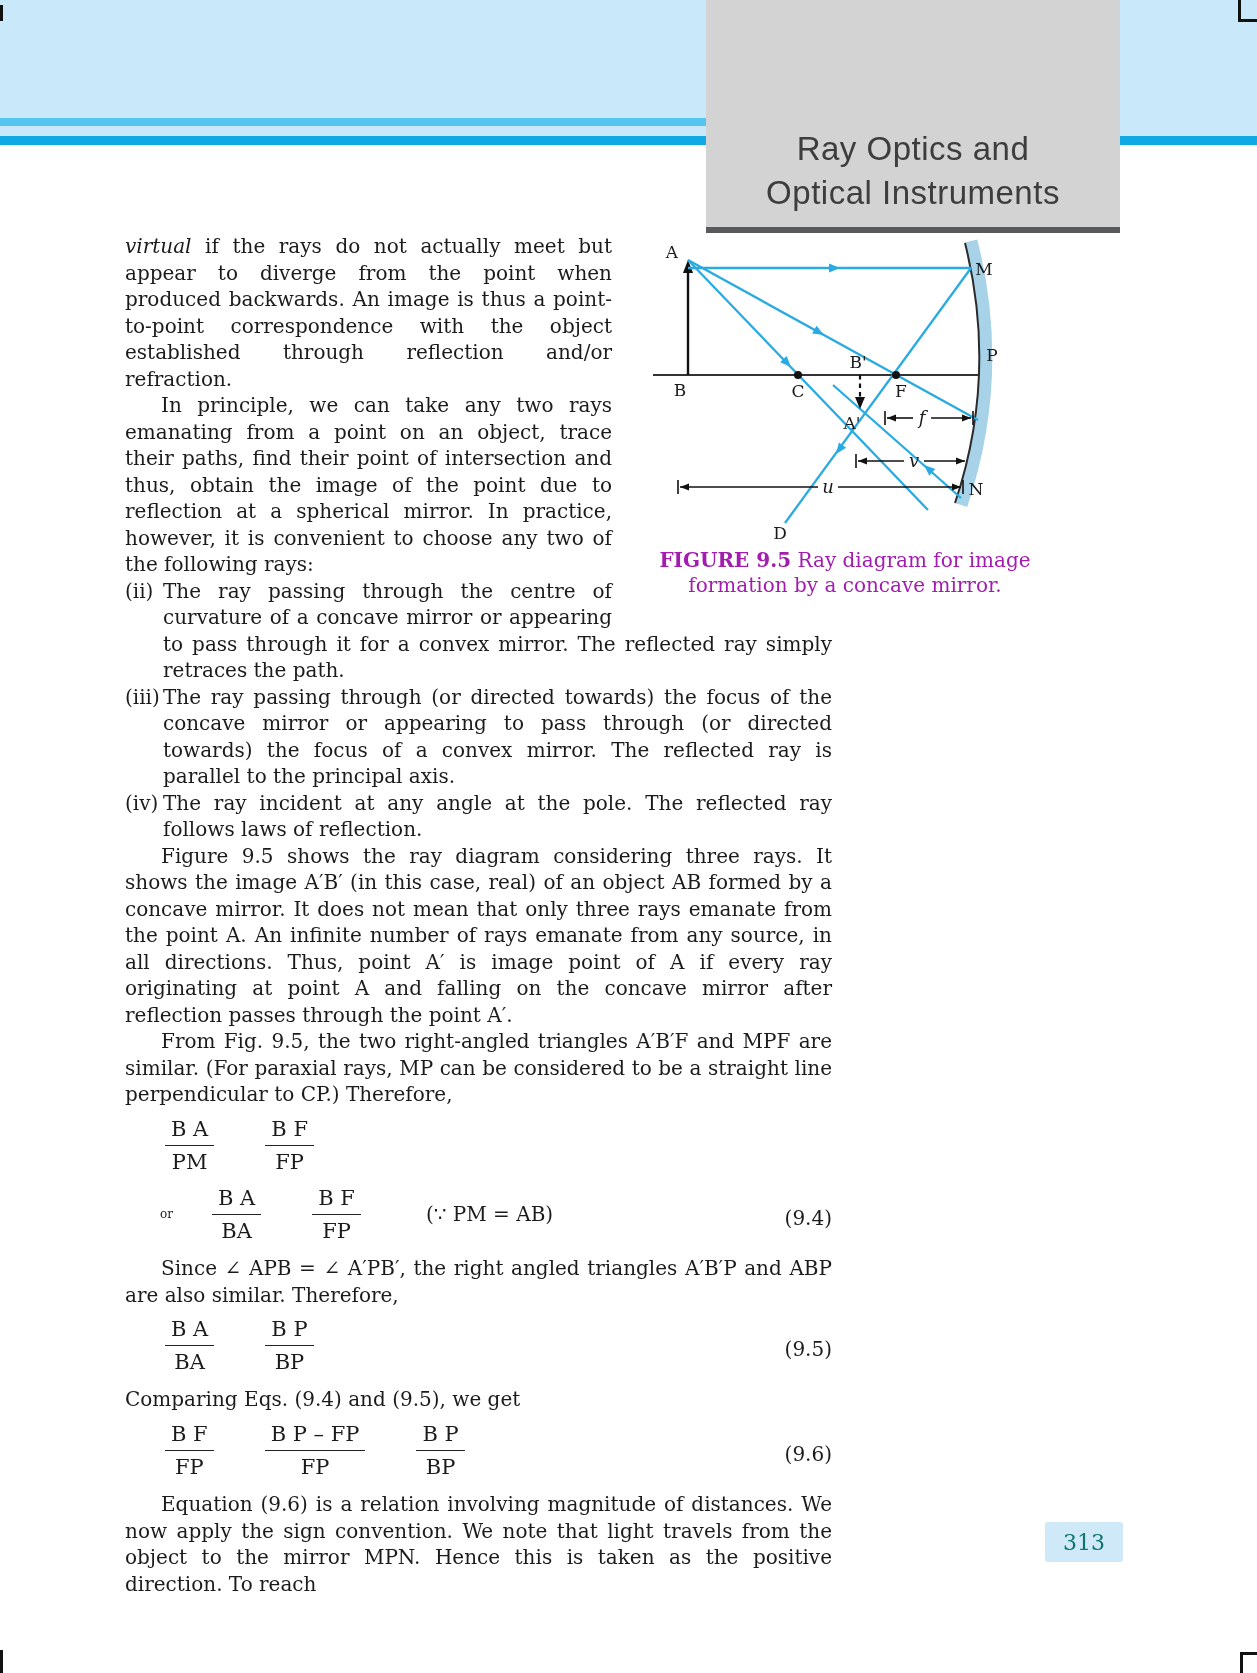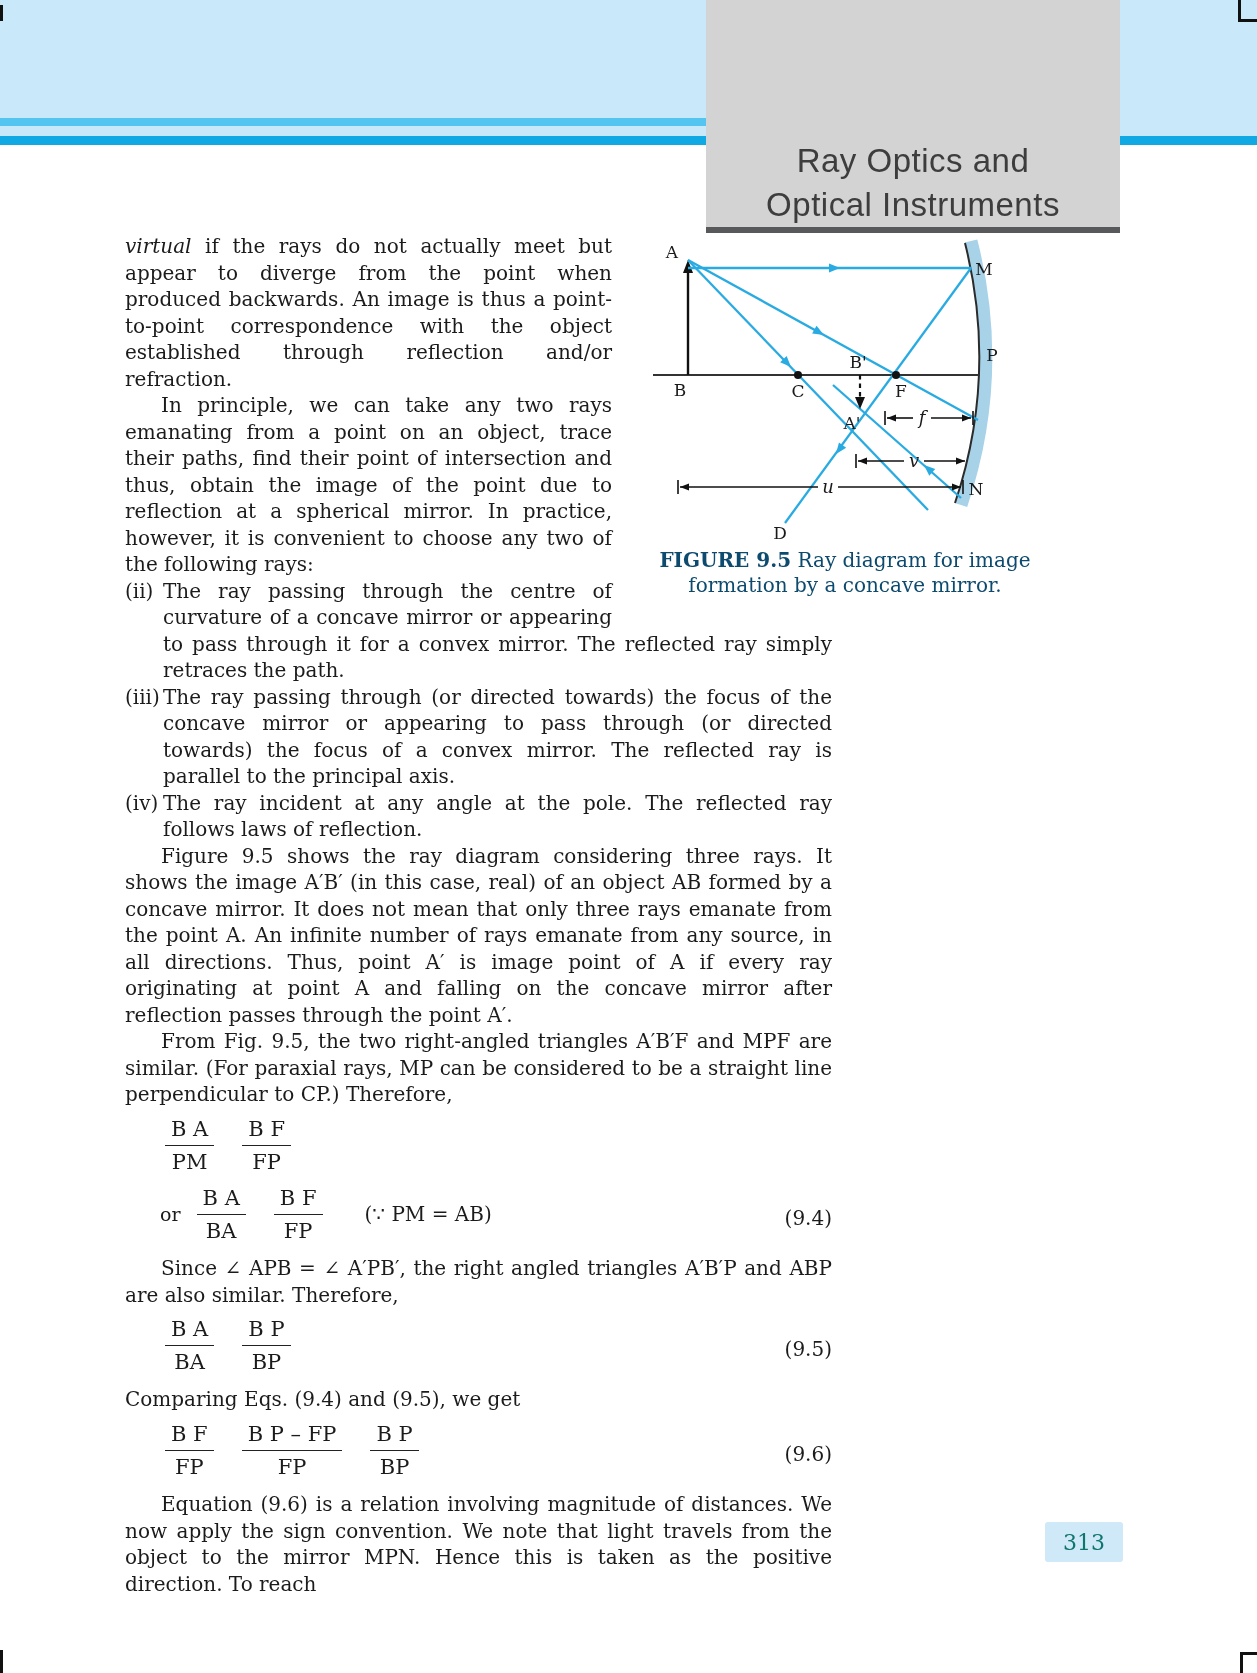--- a/index.html
+++ b/index.html
@@ -5,21 +5,21 @@
   html,body{margin:0;padding:0;background:#ffffff;}
   #page{position:relative;width:1257px;height:1673px;background:#ffffff;overflow:hidden;
         font-family:"DejaVu Serif", serif;color:#1b1b1b;}
 
   
   .band-light{position:absolute;left:0;top:0;width:1257px;height:136px;background:#c9e8f9;}
   .stripe-med{position:absolute;left:0;top:118px;width:706px;height:8px;background:#53c5f0;}
   .stripe-dark{position:absolute;left:0;top:136px;width:1257px;height:9px;background:#10a9e4;}
   .header-box{position:absolute;left:706px;top:0;width:414px;height:233px;background:#d3d3d3;
               border-bottom:6px solid #58595b;display:flex;flex-direction:column;
-              justify-content:flex-end;align-items:center;box-sizing:border-box;}
+              justify-content:flex-end;align-items:center;padding-bottom:12px;box-sizing:border-box;}
   .header-title{font-family:"Liberation Sans", sans-serif;font-size:33px;line-height:44px;
                 color:#3d3d3d;text-align:center;letter-spacing:.5px;}
 
   
   .mark-tl{position:absolute;left:0;top:5px;width:3px;height:16px;background:#111;}
   .mark-tr{position:absolute;left:1238px;top:0;width:17px;height:19px;
            border-left:3px solid #111;border-bottom:3px solid #111;}
   .mark-bl{position:absolute;left:0;top:1650px;width:3px;height:23px;background:#111;}
   .mark-br{position:absolute;left:1240px;top:1652px;width:16px;height:21px;
            border-left:3px solid #111;border-top:3px solid #111;}
@@ -28,34 +28,34 @@
   #maintext{position:absolute;left:125px;top:233px;width:707px;font-size:20px;line-height:26.5px;
             text-align:justify;}
   .fig-spacer{float:right;width:220px;height:376px;}
   .bp{margin:0;text-align:justify;}
   .indent{text-indent:36px;}
   .lead-italic{font-style:italic;}
   .li{margin:0;padding-left:38px;text-indent:-38px;text-align:justify;}
   .li .marker{display:inline-block;width:38px;text-indent:0;}
 
   
-  .eq{display:flex;align-items:center;padding-left:40px;margin:9px 0 12px;box-sizing:border-box;width:100%;}
-  .eq .prefix{margin-right:16px;font-size:19px;}
+  .eq{display:flex;align-items:center;padding-left:40px;margin:9px 0 12px;box-sizing:border-box;width:100%;gap:23px;}
+  .eq .prefix{margin-right:16px;font-size:12px;}
   .frac{display:inline-block;text-align:center;margin-right:28px;font-size:21px;line-height:1.15;}
   .frac .num{display:block;padding:0 6px 4px;white-space:pre;}
   .frac .den{display:block;border-top:1.7px solid #222;padding:4px 6px 0;white-space:pre;}
   .eq .note{font-size:20px;margin-left:14px;white-space:pre;}
   .eq .eqnum{margin-left:auto;font-size:20px;margin-top:8px;}
 
   
   #figure-diagram{position:absolute;left:628px;top:228px;}
   .fig-label{font-family:"DejaVu Serif", serif;font-size:17px;fill:#1a1a1a;}
   .fig-label-italic{font-family:"DejaVu Serif", serif;font-style:italic;font-size:18px;fill:#1a1a1a;}
   #figure-caption{position:absolute;left:655px;top:548px;width:380px;text-align:center;
-                  font-size:20px;line-height:24.5px;color:#0c4a6e;}
+                  font-size:20px;line-height:24.5px;color:#a21caf;}
   #figure-caption b{font-weight:bold;}
 
   
   #pagenum{position:absolute;left:1045px;top:1522px;width:78px;height:40px;background:#cfe9f8;
            border-radius:3px;display:flex;align-items:center;justify-content:center;
            font-size:22px;color:#0f766e;}
 </style>
 </head>
 <body>
 

